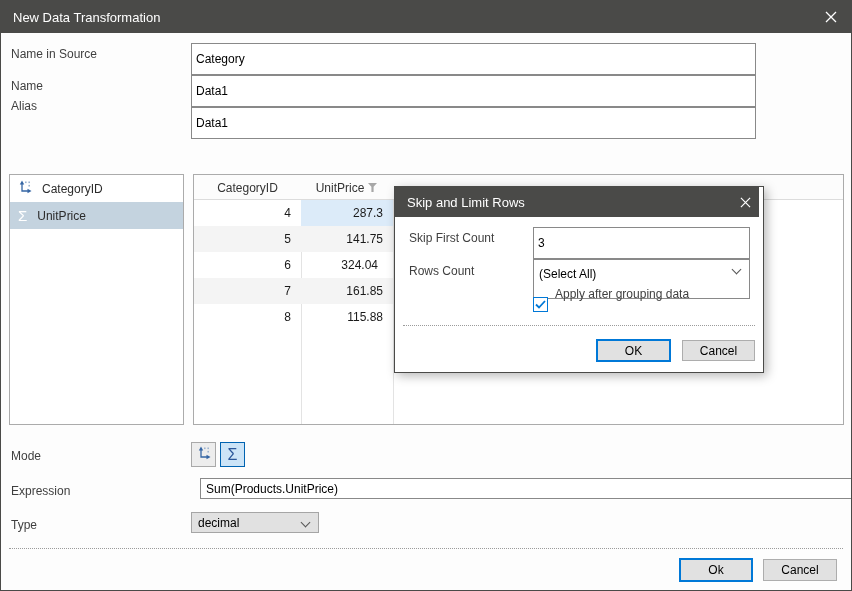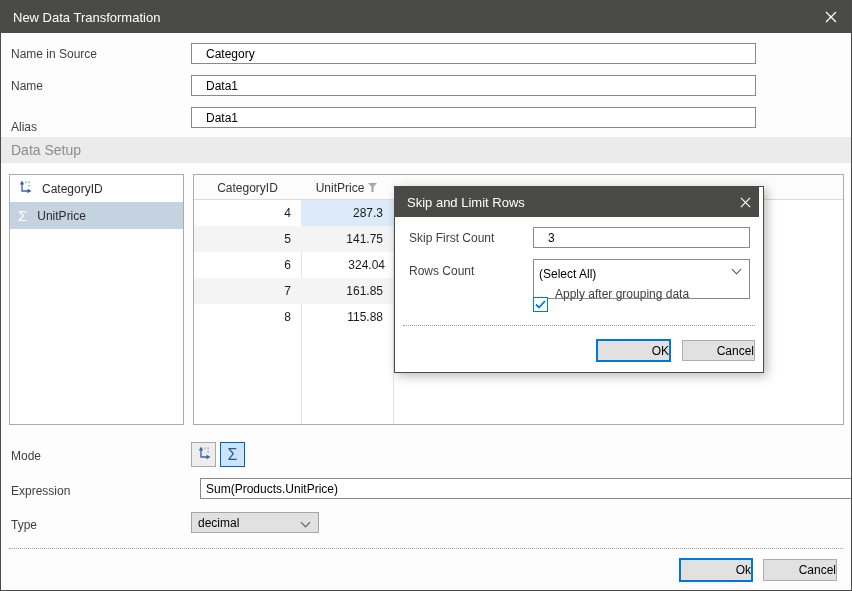--- a/index.html
+++ b/index.html
@@ -13,22 +13,22 @@
   .titlebar {
     position: absolute; left: 0; top: 0; right: 0; height: 32px;
     background: #4a4a48; color: #fff; display: flex; align-items: center;
     padding: 0 12px; font-size: 13px;
   }
   .close-btn { position: absolute; right: 10px; top: 6px; width: 20px; height: 20px;
     display:flex; align-items:center; justify-content:center; cursor: pointer; }
   
   .lbl { position: absolute; left: 10px; color: #3f3f3f; }
   .tb {
-    position: absolute; height: 21px; border: 1px solid #898989; background: #fff;
-    font: 12px "Liberation Sans", sans-serif; padding: 0 14px; color: #000; outline: none;
+    position: absolute; height: 32px; border: 1px solid #898989; background: #fff;
+    font: 12px "Liberation Sans", sans-serif; padding: 0 4px; color: #000; outline: none;
   }
   
   .section-band {
     position: absolute; left: 0; right: 0; top: 136px; height: 26px;
     background: #ebebeb; display: flex; align-items: center; padding: 0 10px;
     color: #8c8c8c; font-size: 14px;
   }
   
   .field-list {
     position: absolute; left: 8px; top: 173px; width: 175px; height: 251px;
@@ -71,21 +71,21 @@
   }
   .chev { width: 7px; height: 7px; border-right: 1.4px solid #555;
     border-bottom: 1.4px solid #555; transform: rotate(45deg);
     position: absolute; right: 9px; top: 6px; }
   .checkbox { position: absolute; width: 15px; height: 15px; background: #fff;
     border: 1px solid #0078d7; display:flex; align-items:center; justify-content:center; }
   .dotted-sep { position: absolute; border-top: 1px dotted #9b9b9b; }
   .btn {
     position: absolute; height: 23px; background: #e1e1e1; border: 1px solid #adadad;
     font: 12px "Liberation Sans", sans-serif; color: #000;
-    display: flex; align-items: center; justify-content: flex-end; cursor: pointer;
+    display: flex; align-items: center; justify-content: center; cursor: pointer;
   }
   .btn.default { border: 2px solid #0078d7; }
   
   .mode-btn { position: absolute; width: 25px; height: 25px; top: 441px;
     border: 1px solid #a9a9a9; background: #ededed;
     display: flex; align-items: center; justify-content: center; cursor: pointer; }
   .mode-btn.selected { background: #cce4f7; border: 1px solid #0063b1; }
   .mode-btn .sigma { font-size: 16px; color: #2b579a; }
   
   .combo { position: absolute; height: 21px; border: 1px solid #898989; background: #fff;
@@ -110,26 +110,23 @@
         <path d="M1 1 L11 11 M11 1 L1 11" stroke="#fff" stroke-width="1.3"></path>
       </svg>
   </div>
 
   <div class="lbl" style="top:46px">Name in Source</div>
   <input class="tb" style="left: 190px; top: 42px; width: 565px;" value="Category">
 
   <div class="lbl" style="top:78px">Name</div>
   <input class="tb" style="left: 190px; top: 74px; width: 565px;" value="Data1">
 
-  <div class="lbl" style="top:119px">Alias</div>
+  <div class="lbl" style="top:98px">Alias</div>
   <input class="tb" style="left: 190px; top: 106px; width: 565px;" value="Data1">
 
-  <div class="section-band">
-    <span>Data Setup</span>
-  </div>
 
   <div class="field-list">
     <div class="fl-item">
       <span>
         <svg width="14" height="14" viewBox="0 0 14 14">
           <path d="M4 4 L4 11 L11 11" stroke="#3465a4" fill="none" stroke-width="1.3"></path>
           <path d="M4 0.5 L1.8 4.5 L6.2 4.5 Z" fill="#3465a4"></path>
           <path d="M13.5 11 L9.5 8.8 L9.5 13.2 Z" fill="#3465a4"></path>
           <rect x="7" y="1.5" width="1.6" height="1.6" fill="#9db4cf"></rect>
           <rect x="10.4" y="1.5" width="1.6" height="1.6" fill="#9db4cf"></rect>
@@ -164,21 +161,21 @@
     <div class="g-row" style="top:25px">
       <div class="g-cell" style="left:0; width:107px">4</div>
       <div class="g-cell selected" style="left:107px; width:92px">287.3</div>
     </div>
     <div class="g-row alt" style="top:51px">
       <div class="g-cell" style="left:0; width:107px">5</div>
       <div class="g-cell" style="left:107px; width:92px">141.75</div>
     </div>
     <div class="g-row" style="top:77px">
       <div class="g-cell" style="left:0; width:107px">6</div>
-      <div class="g-cell" style="left:101px; width:100px">324.04</div>
+      <div class="g-cell" style="left:94px; width:100px">324.04</div>
     </div>
     <div class="g-row alt" style="top:103px">
       <div class="g-cell" style="left:0; width:107px">7</div>
       <div class="g-cell" style="left:107px; width:92px">161.85</div>
     </div>
     <div class="g-row" style="top:129px">
       <div class="g-cell" style="left:0; width:107px">8</div>
       <div class="g-cell" style="left:107px; width:92px">115.88</div>
     </div>
   </div>

